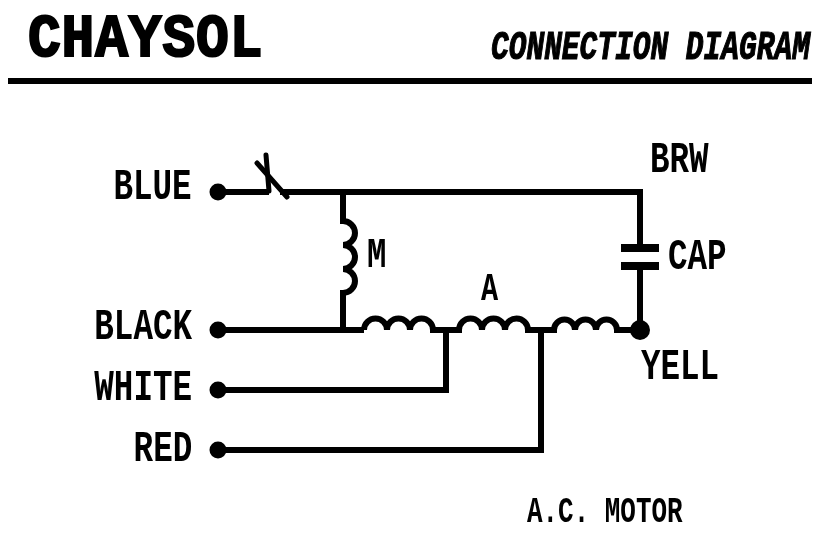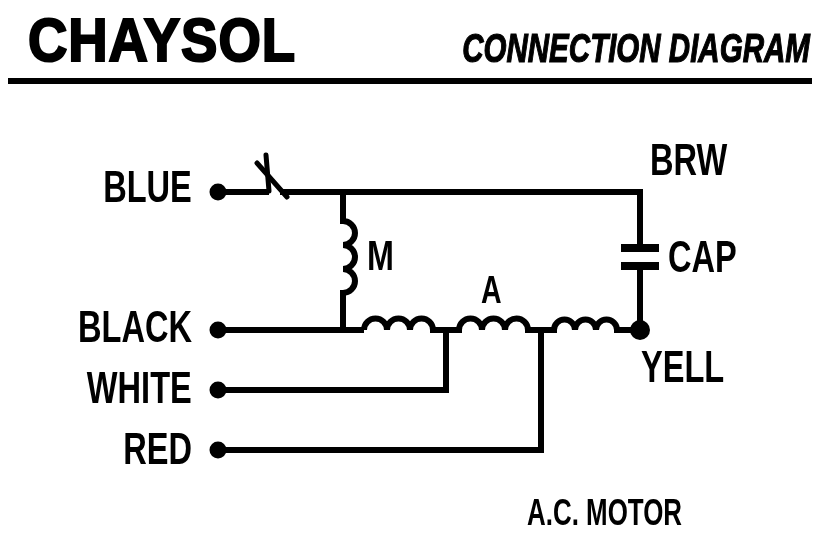--- a/index.html
+++ b/index.html
@@ -1,21 +1,21 @@
 <!DOCTYPE html>
 <html><head>
 <meta charset="utf-8">
 <style>
   html, body { margin: 0; padding: 0; background: #ffffff; }
   .page {
     position: relative;
     width: 827px;
     height: 557px;
     background: #ffffff;
-    font-family: Liberation Sans, sans-serif;
+    font-family: Liberation Mono, monospace;
     color: #000000;
     overflow: hidden;
   }
   .abs { position: absolute; white-space: nowrap; line-height: 1; }
   .brand {
     left: 28px; top: 9px;
     font-size: 62px; font-weight: bold;
     letter-spacing: 1px;
     -webkit-text-stroke: 2.2px #000;
     transform: scaleX(0.88);

